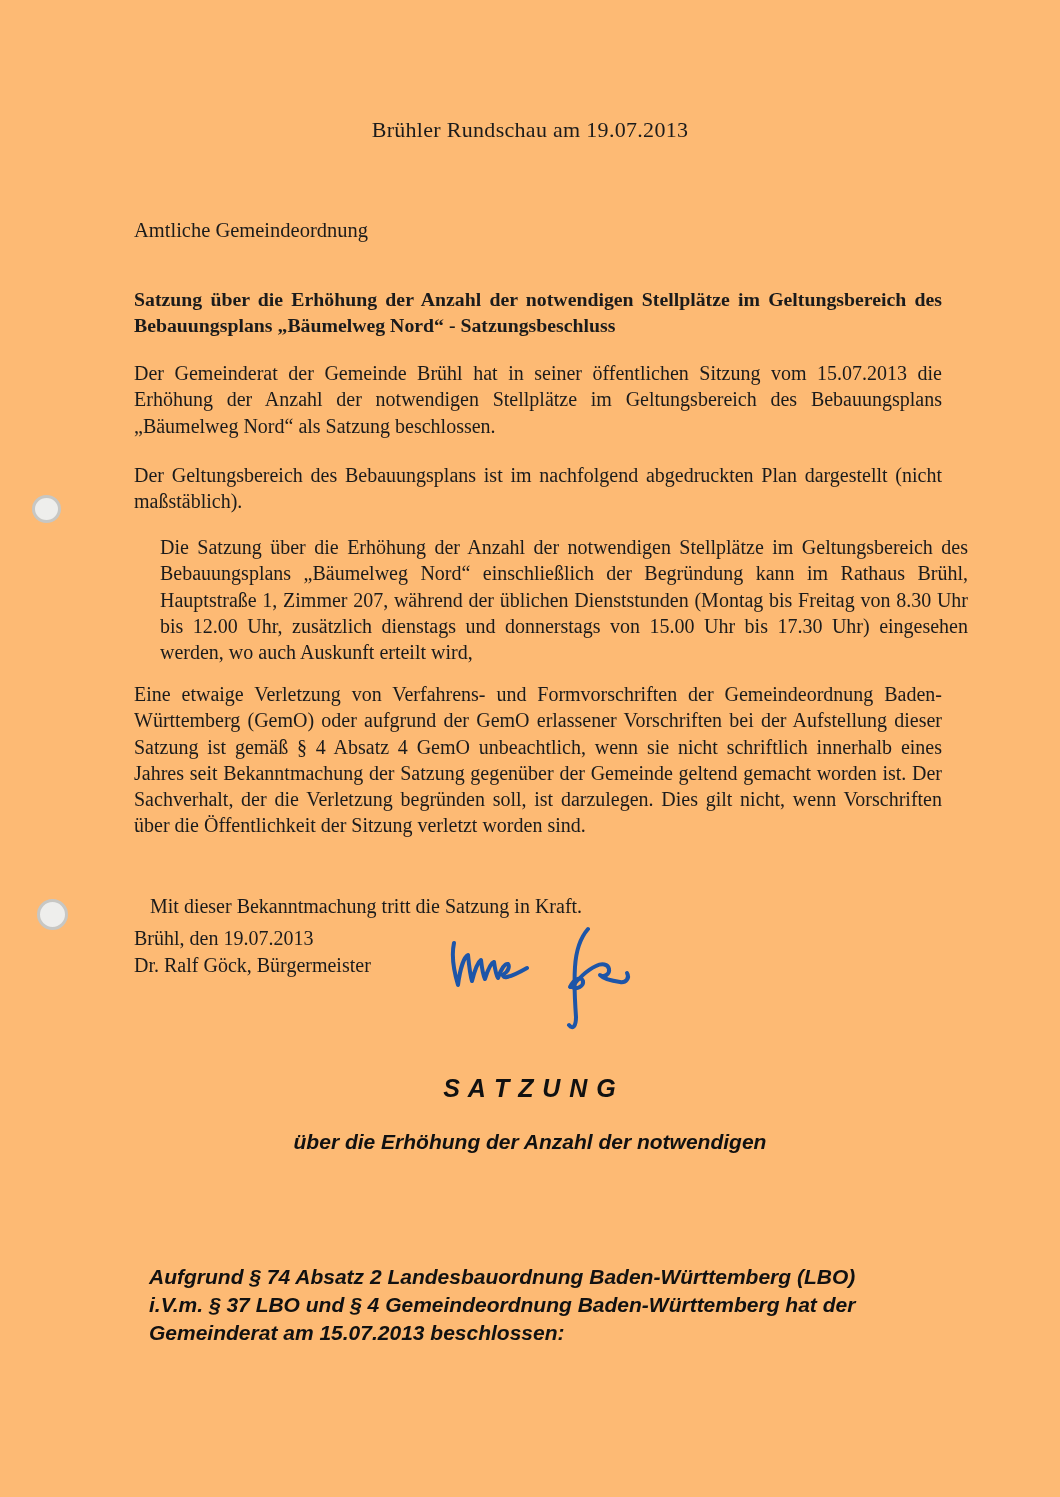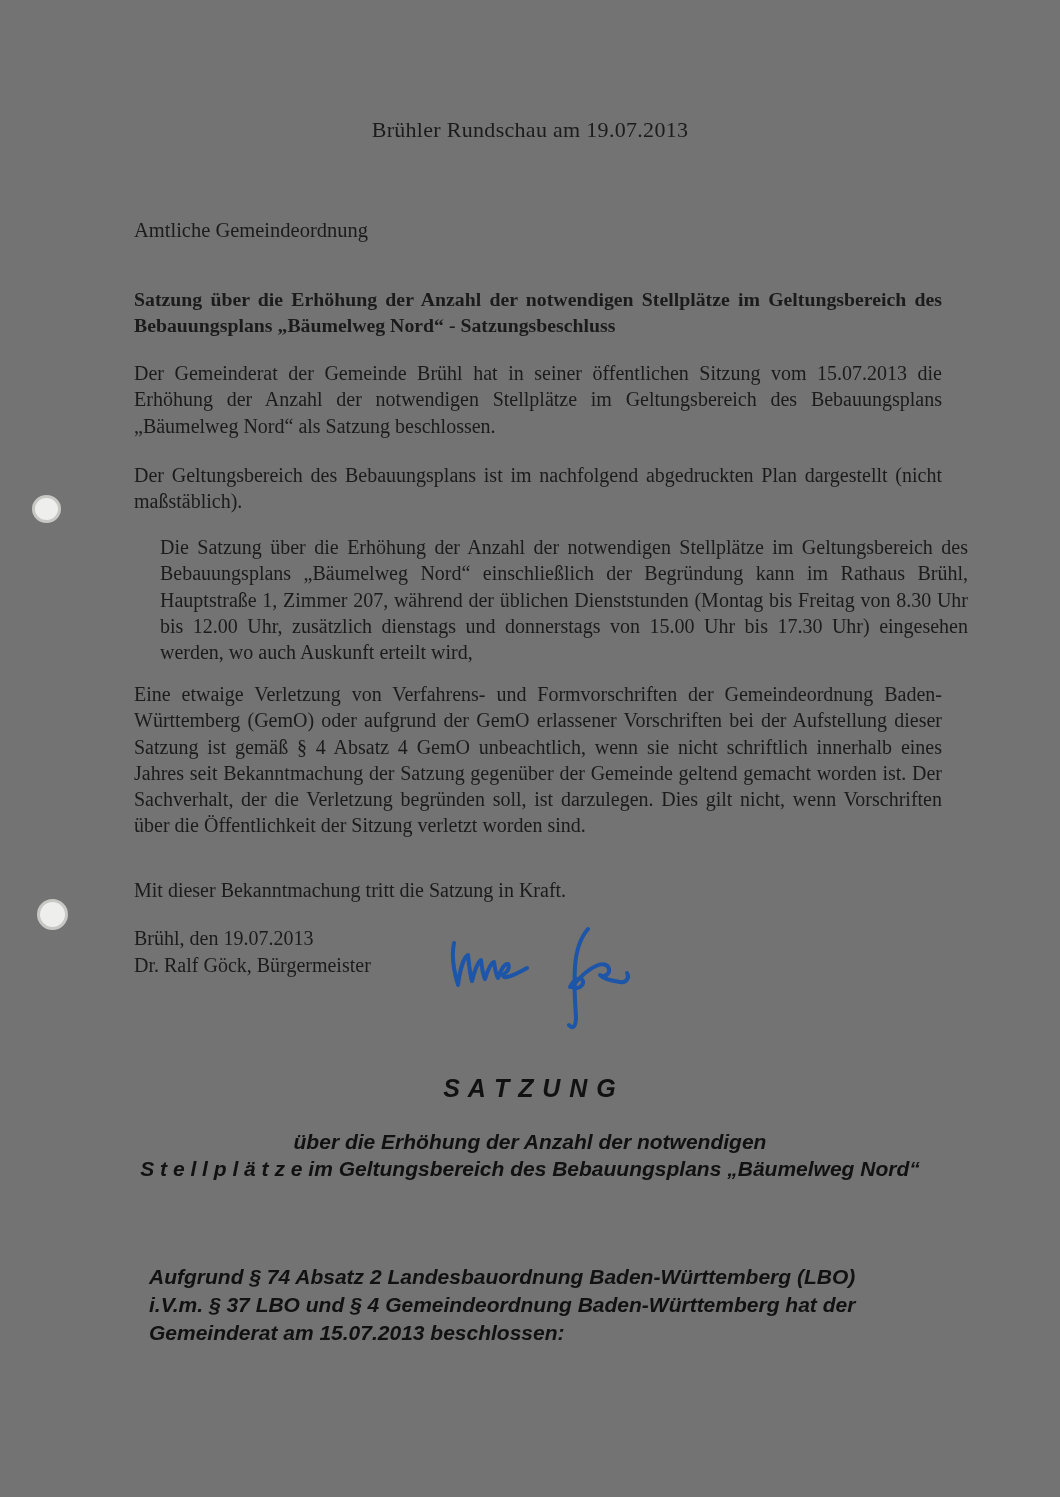--- a/index.html
+++ b/index.html
@@ -1,20 +1,20 @@
 <!DOCTYPE html>
 <html><head>
 <meta charset="utf-8">
 <style>
   html, body { margin: 0; padding: 0; background: #ffffff; }
   .page {
     position: relative;
     width: 1060px;
     height: 1497px;
-    background: #737373;
+    background: #fdba74;
     font-family: "Liberation Serif", serif;
     color: #1b1b1b;
     overflow: hidden;
   }
   
   .hole {
     position: absolute;
     border-radius: 50%;
     background: #eeeeec;
     border: 3px solid #c7c7c4;
@@ -41,21 +41,21 @@
     position: absolute; left: 134px; width: 808px;
     font-size: 20px; line-height: 26.3px;
     text-align: justify; text-align-last: left; margin: 0;
   }
   .par-1 { top: 360px; }
   .par-2 { top: 462px; }
   .par-3 { top: 534px; margin-left: 26px; }
   .par-4 { top: 681px; }
   .effect-line {
     position: absolute; top: 879px; left: 134px; width: 808px;
-    font-size: 20px; margin: 0;
+    font-size: 20px; margin: 16px;
   }
   .place-date {
     position: absolute; top: 927px; left: 134px; font-size: 20px;
   }
   .signatory {
     position: absolute; top: 954px; left: 134px; font-size: 20px;
   }
   .signature-svg {
     position: absolute; left: 440px; top: 915px;
   }
@@ -109,18 +109,17 @@
   <svg class="signature-svg" width="240" height="135" viewBox="0 0 240 135" fill="none">
     <path d="M14,28 C11,42 15,60 18,70 C20,54 24,42 28,40 C29,50 30,60 32,66 C35,54 38,47 41,45 C42,54 43,60 45,64 C48,54 51,48 54,47 C55,54 56,60 58,63 C61,54 65,48 68,49 C70,51 68,57 64,59 C62,60 63,63 67,62 C72,61 80,57 87,53" stroke-width="4" stroke-linecap="round" stroke-linejoin="round" fill="none" stroke="#1d55a8"></path>
     <path d="M148,14 C141,22 136,36 135,52 C134,68 135,88 136,102 C136,111 133,115 129,110" stroke-width="4" stroke-linecap="round" stroke-linejoin="round" fill="none" stroke="#1d55a8"></path>
     <path d="M130,72 C134,64 141,61 143,66 C144,71 137,75 132,72 C137,65 147,55 156,51 C162,48 168,49 169,54 C170,59 164,63 160,60 C164,64 172,66 180,67 C186,68 190,63 187,58" stroke-width="4" stroke-linecap="round" stroke-linejoin="round" fill="none" stroke="#1d55a8"></path>
   </svg>
 
   <div class="satzung-title">S A T Z U N G</div>
 
   <div class="satzung-subtitle">
     <div>über die Erhöhung der Anzahl der notwendigen</div>
-    <div>S t e l l p l ä t z e im Geltungsbereich des Bebauungsplans „Bäumelweg Nord“</div>
   </div>
 
   <p class="legal-basis">Aufgrund § 74 Absatz 2 Landesbauordnung Baden-Württemberg (LBO) i.V.m. § 37 LBO und § 4 Gemeindeordnung Baden-Württemberg hat der Gemeinderat am 15.07.2013 beschlossen:</p>
 
 </div>
 
 </body></html>

